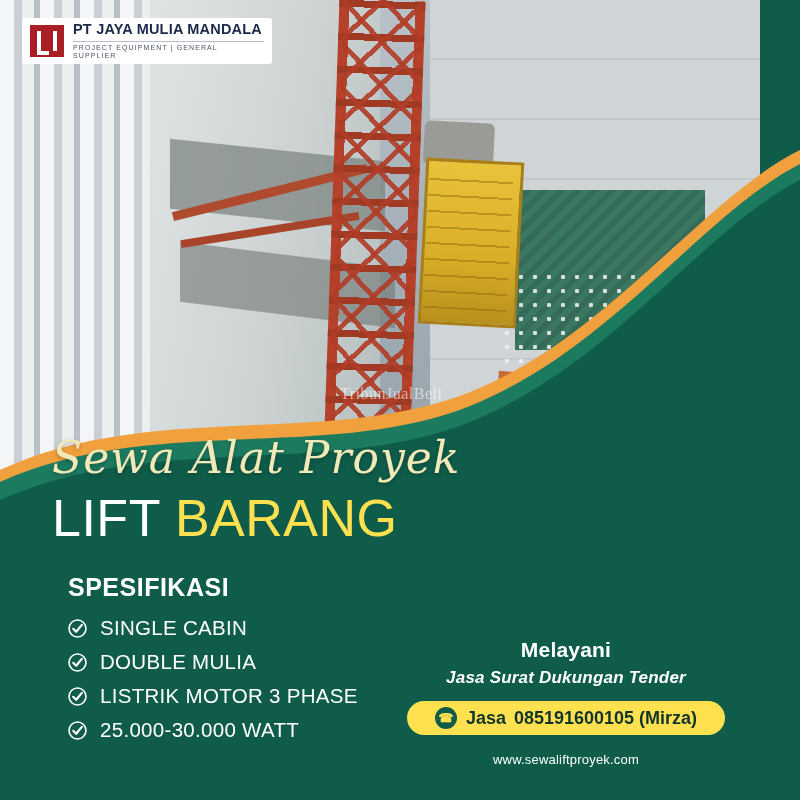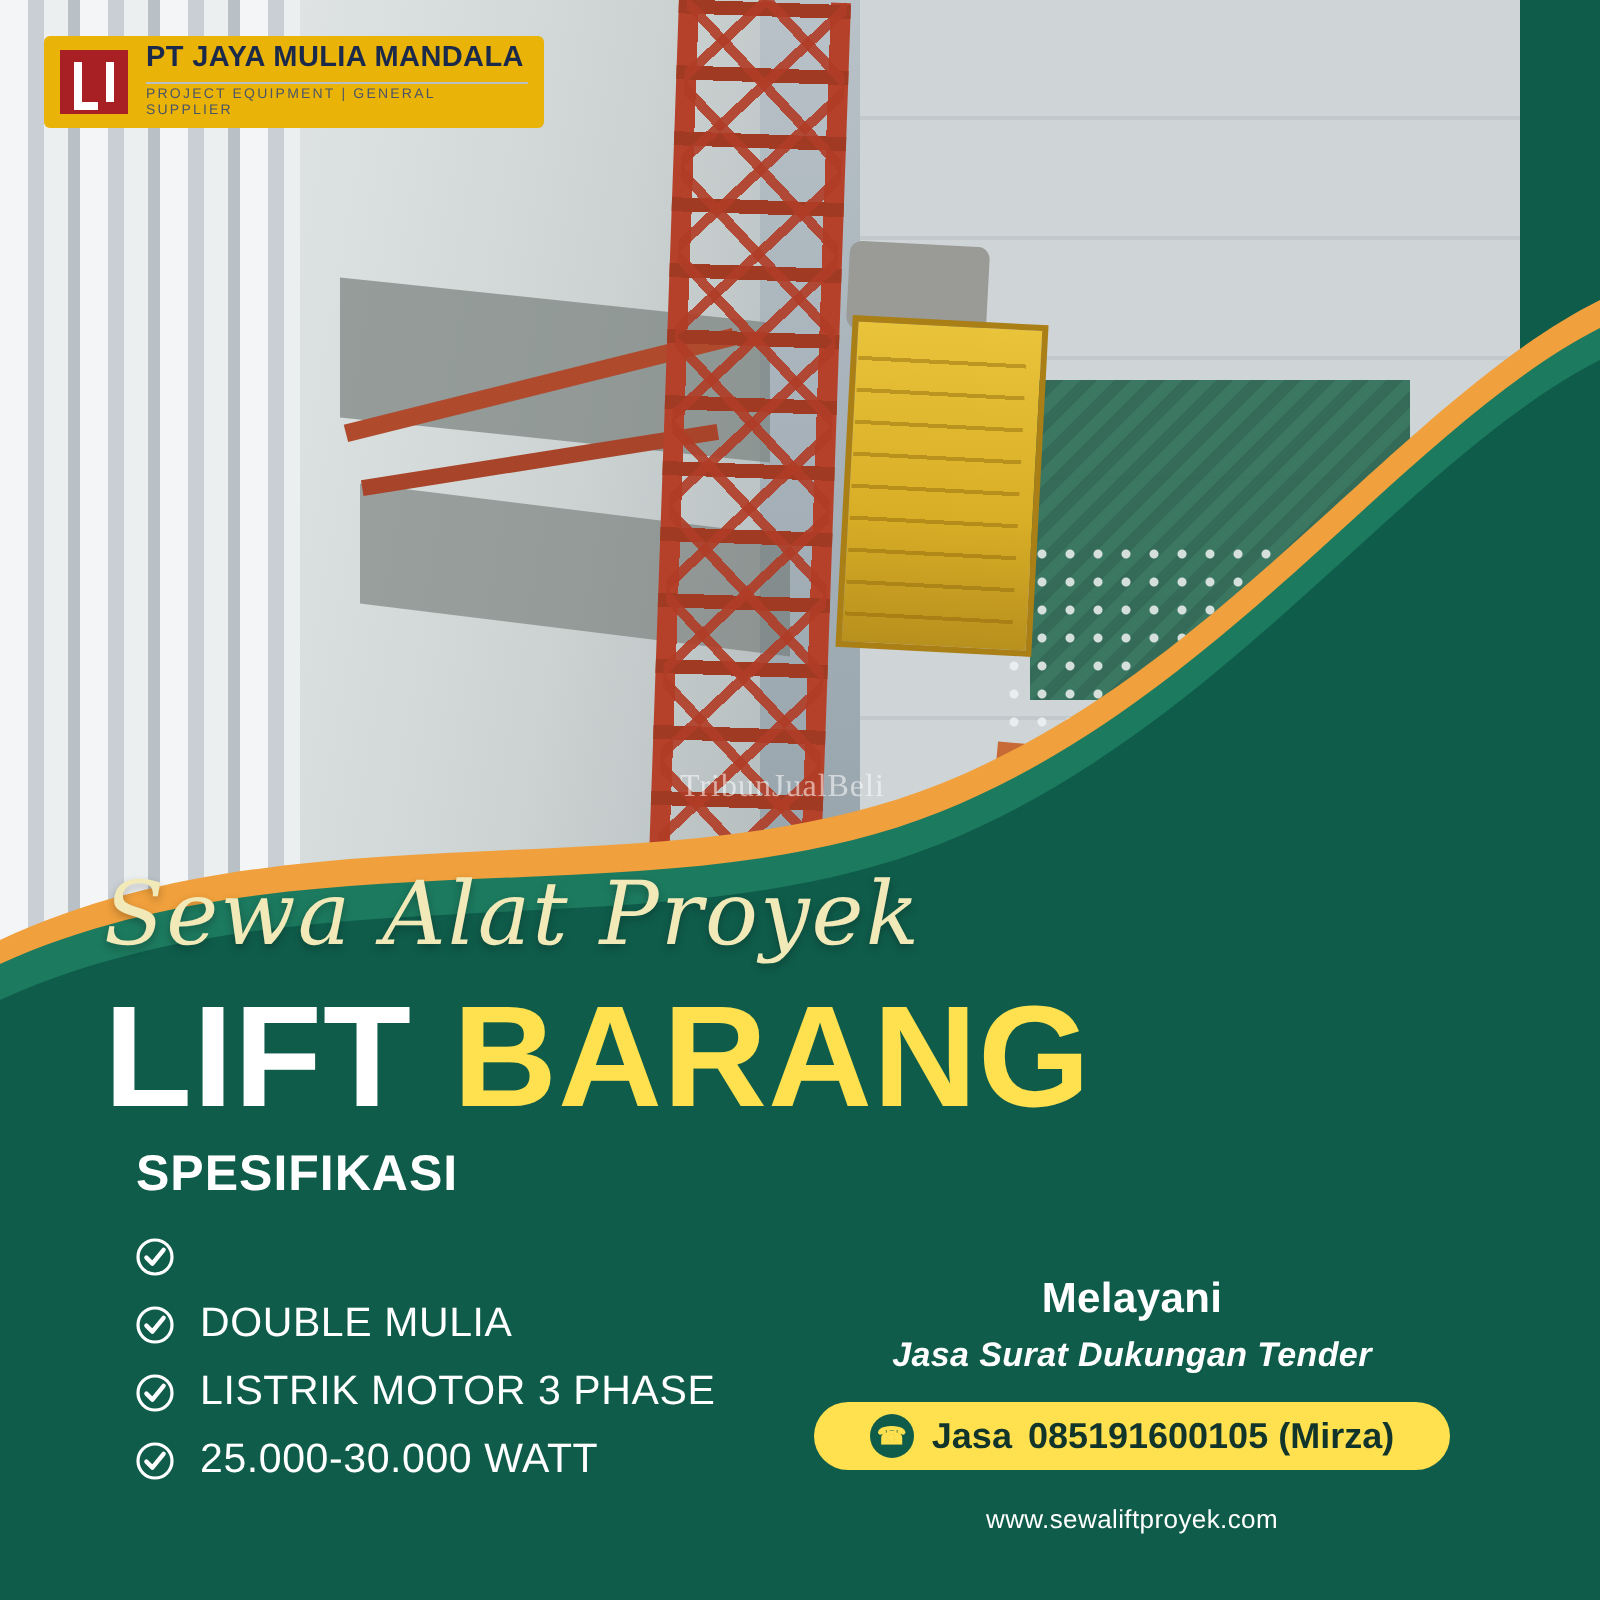--- a/index.html
+++ b/index.html
@@ -167,22 +167,22 @@
     font-family: "DejaVu Serif", serif;
     font-style: italic;
     font-size: 44px;
     color: #f2e9b8;
     text-shadow: 0 2px 4px rgba(0,0,0,.25);
     letter-spacing: 1px;
   }
   .headline-main {
     position: absolute;
     left: 52px; top: 488px;
-    font-size: 72px;
-    font-weight: bold;
+    font-size: 52px;
+    font-weight: normal;
     letter-spacing: .5px;
     white-space: nowrap;
   }
   .headline-main .w1 { color: #ffffff; }
   .headline-main .w2 { color: #ffe14f; }
 
   .spec-title {
     position: absolute;
     left: 68px; top: 573px;
     color: #ffffff;
@@ -263,21 +263,21 @@
     font-size: 13px;
     color: #ffffff;
     letter-spacing: .2px;
   }
 
   
   .logo-box {
     position: absolute;
     left: 22px; top: 18px;
     width: 250px; height: 46px;
-    background: #eab308;
+    background: #ffffff;
     border-radius: 3px;
     display: flex;
     align-items: center;
     padding: 0 8px;
     box-sizing: border-box;
   }
   .logo-mark {
     width: 34px; height: 32px;
     background: #a81f24;
     margin-right: 9px;
@@ -361,20 +361,21 @@
 
   <div class="spec-title">SPESIFIKASI</div>
   <ul class="spec-list">
     <li>
       <span class="check">
         <svg width="19" height="19" viewBox="0 0 19 19">
           <circle cx="9.5" cy="9.5" r="8.5" fill="none" stroke="#ffffff" stroke-width="1.6"></circle>
           <path d="M5.2 9.8 L8.2 12.8 L13.8 5.9" fill="none" stroke="#ffffff" stroke-width="2.2" stroke-linecap="round" stroke-linejoin="round"></path>
         </svg>
       </span>
+      <span>SINGLE CABIN</span>
     </li>
     <li>
       <span class="check">
         <svg width="19" height="19" viewBox="0 0 19 19">
           <circle cx="9.5" cy="9.5" r="8.5" fill="none" stroke="#ffffff" stroke-width="1.6"></circle>
           <path d="M5.2 9.8 L8.2 12.8 L13.8 5.9" fill="none" stroke="#ffffff" stroke-width="2.2" stroke-linecap="round" stroke-linejoin="round"></path>
         </svg>
       </span>
       <span>DOUBLE MULIA</span>
     </li>

